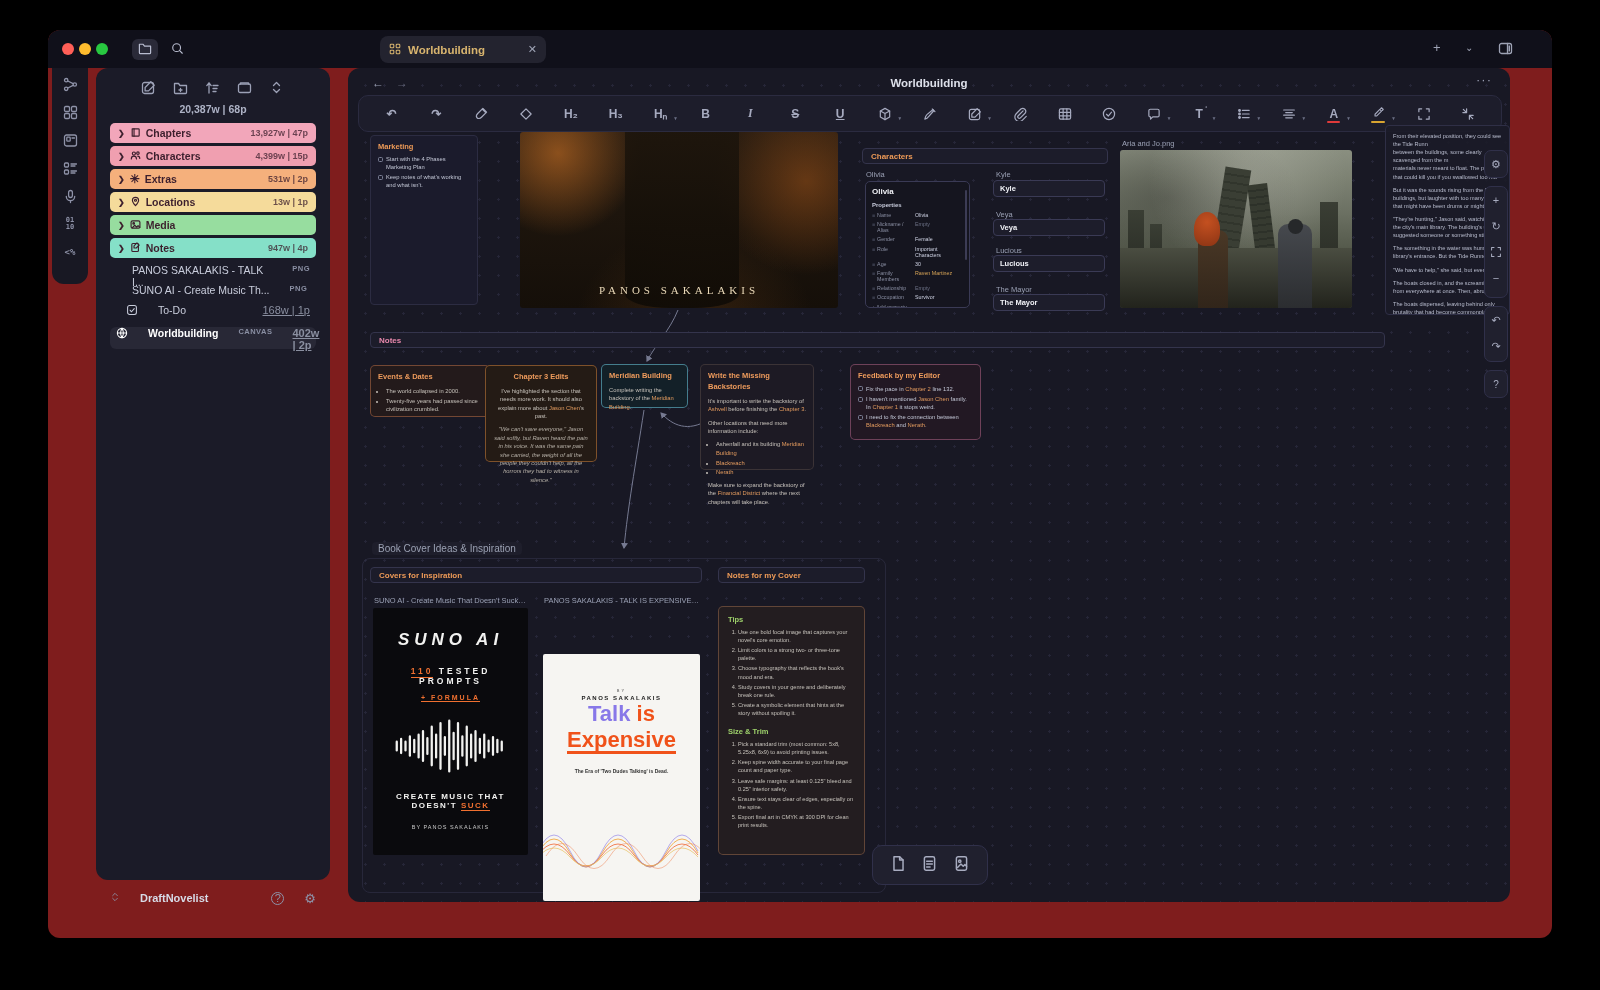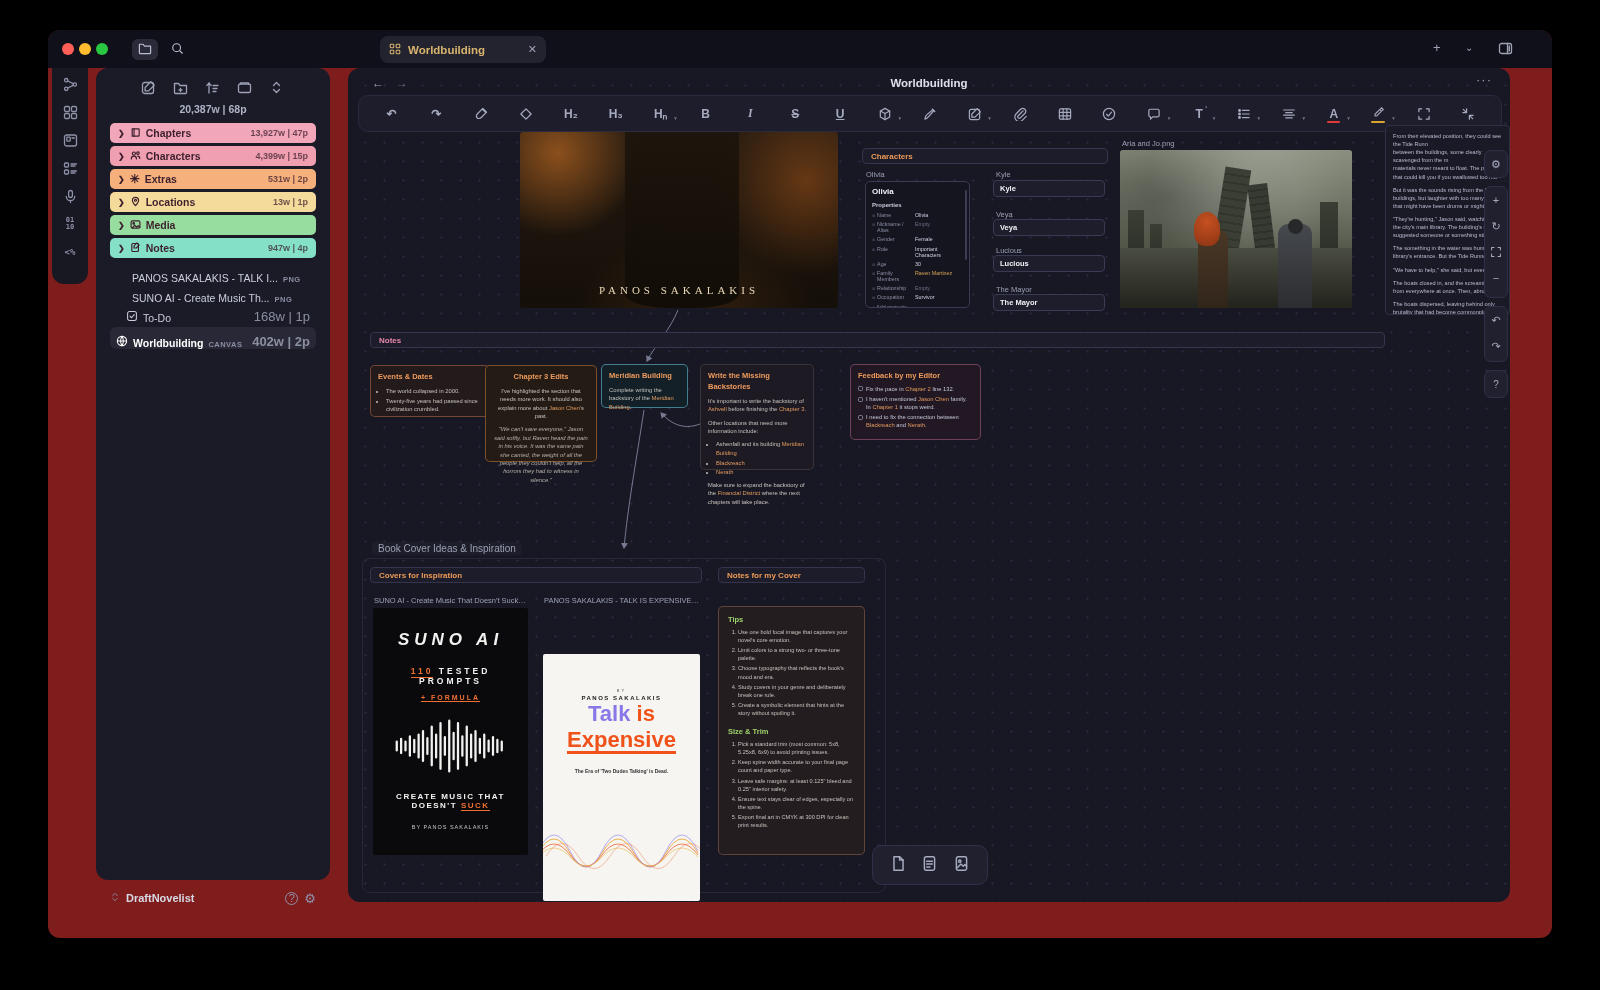--- a/index.html
+++ b/index.html
@@ -20,25 +20,25 @@
   .mono{font-family:"DejaVu Sans Mono",monospace;}
   
   .sidebar{position:absolute;left:48px;top:38px;width:234px;height:812px;background:#1b1b28;border-radius:12px;padding-top:8px;}
   .sb-tools{display:flex;justify-content:center;gap:16px;color:#9ca1b6;padding:4px 0 2px;}
   .sb-tools .ric{width:16px;height:16px;}
   .sb-count{text-align:center;color:#aeb3c6;font-size:10.5px;font-weight:bold;padding:5px 0 8px;}
   .sec{position:relative;margin:0 14px 3px;height:20px;border-radius:5px;display:flex;align-items:center;gap:5px;padding:0 8px;font-size:10.5px;font-weight:bold;color:#3c1f2d;}
   .sec .chev{font-size:8px;}
   .sec .cnt{margin-left:auto;font-weight:bold;font-size:9px;opacity:.75;}
   .sec svg{flex:0 0 auto;}
-  .file-row{display:flex;align-items:flex-end;gap:5px;margin:0 14px;height:20px;padding:0 6px;font-size:10.5px;color:#c9cddc;}
+  .file-row{display:flex;align-items:flex-start;gap:20px;margin:0 14px;height:20px;padding:0 6px;font-size:10.5px;color:#c9cddc;}
   .file-row .badge{font-size:7.5px;font-weight:bold;letter-spacing:.5px;color:#8a8fa3;}
-  .file-row .cnt{margin-left:auto;font-size:13px;color:#8a8fa0;}
+  .file-row .cnt{margin-left:auto;font-size:11px;color:#8a8fa0;text-decoration:underline;}
   .file-row.sel{background:#282836;border-radius:6px;color:#fff;font-weight:bold;}
-  .sb-footer{position:absolute;left:48px;top:856px;width:234px;height:24px;display:flex;align-items:center;gap:6px;padding:0 14px;color:#d7dae6;}
+  .sb-footer{position:absolute;left:48px;top:856px;width:234px;height:24px;display:flex;align-items:center;gap:20px;padding:0 14px;color:#d7dae6;}
   .sb-footer .name{font-size:11px;font-weight:bold;flex:1;}
   .sb-footer .fic{color:#8e92a8;font-size:11px;}
   .helpc{width:13px;height:13px;border:1px solid #8e92a8;border-radius:50%;font-size:8px;display:flex;align-items:center;justify-content:center;}
   
   .canvas{position:absolute;left:300px;top:38px;width:1162px;height:834px;background:#181824;border-radius:12px;overflow:hidden;
     background-image:radial-gradient(#262638 1px,transparent 1.2px);background-size:19px 19px;background-position:8px 8px;}
   .cv-nav{position:absolute;top:8px;color:#9ba0b4;font-size:12px;}
   .cv-title{position:absolute;top:9px;left:0;width:100%;text-align:center;color:#dde0ea;font-size:11.5px;font-weight:bold;}
   .cv-dots{position:absolute;top:4px;left:1128px;color:#9ba0b4;font-size:13px;letter-spacing:1px;}
   .toolbar{position:absolute;left:10px;top:27px;width:1144px;height:37px;background:#1d1d2b;border:1px solid #2b2b40;border-radius:10px;display:flex;align-items:center;justify-content:space-around;padding:0 10px;color:#a6aabf;}
@@ -441,20 +441,31 @@
               <path d="M0 0L6 3.5 0 7z" fill="#8e93ad"></path>
             </marker>
           </defs>
         <g stroke="#8e93ad" stroke-width="1" fill="none" opacity=".8">
           <path d="M330 242 C322 262 308 276 299 293" marker-end="url(#arr)"></path>
           <path d="M360 352 C340 364 325 358 313 345" marker-end="url(#arr)"></path>
           <path d="M296 342 C287 400 280 438 276 480" marker-end="url(#arr)"></path>
         </g>
       </svg>
 
+      <div class="mkt">
+        <h4>Marketing</h4>
+        <div class="ck">
+            <span class="ckbox"></span>
+            <span>Start with the 4 Phases Marketing Plan</span>
+          </div>
+        <div class="ck">
+            <span class="ckbox"></span>
+            <span>Keep notes of what's working and what isn't.</span>
+          </div>
+      </div>
 
       <div class="panos">
         <div class="fig"></div>
         <div class="cap">PANOS SAKALAKIS</div>
       </div>
 
       <div class="panel-bar chars-hd">
           <span>Characters</span>
         </div>
       <span class="obj-label" style="left:518px;top:102px;">Olivia</span>

